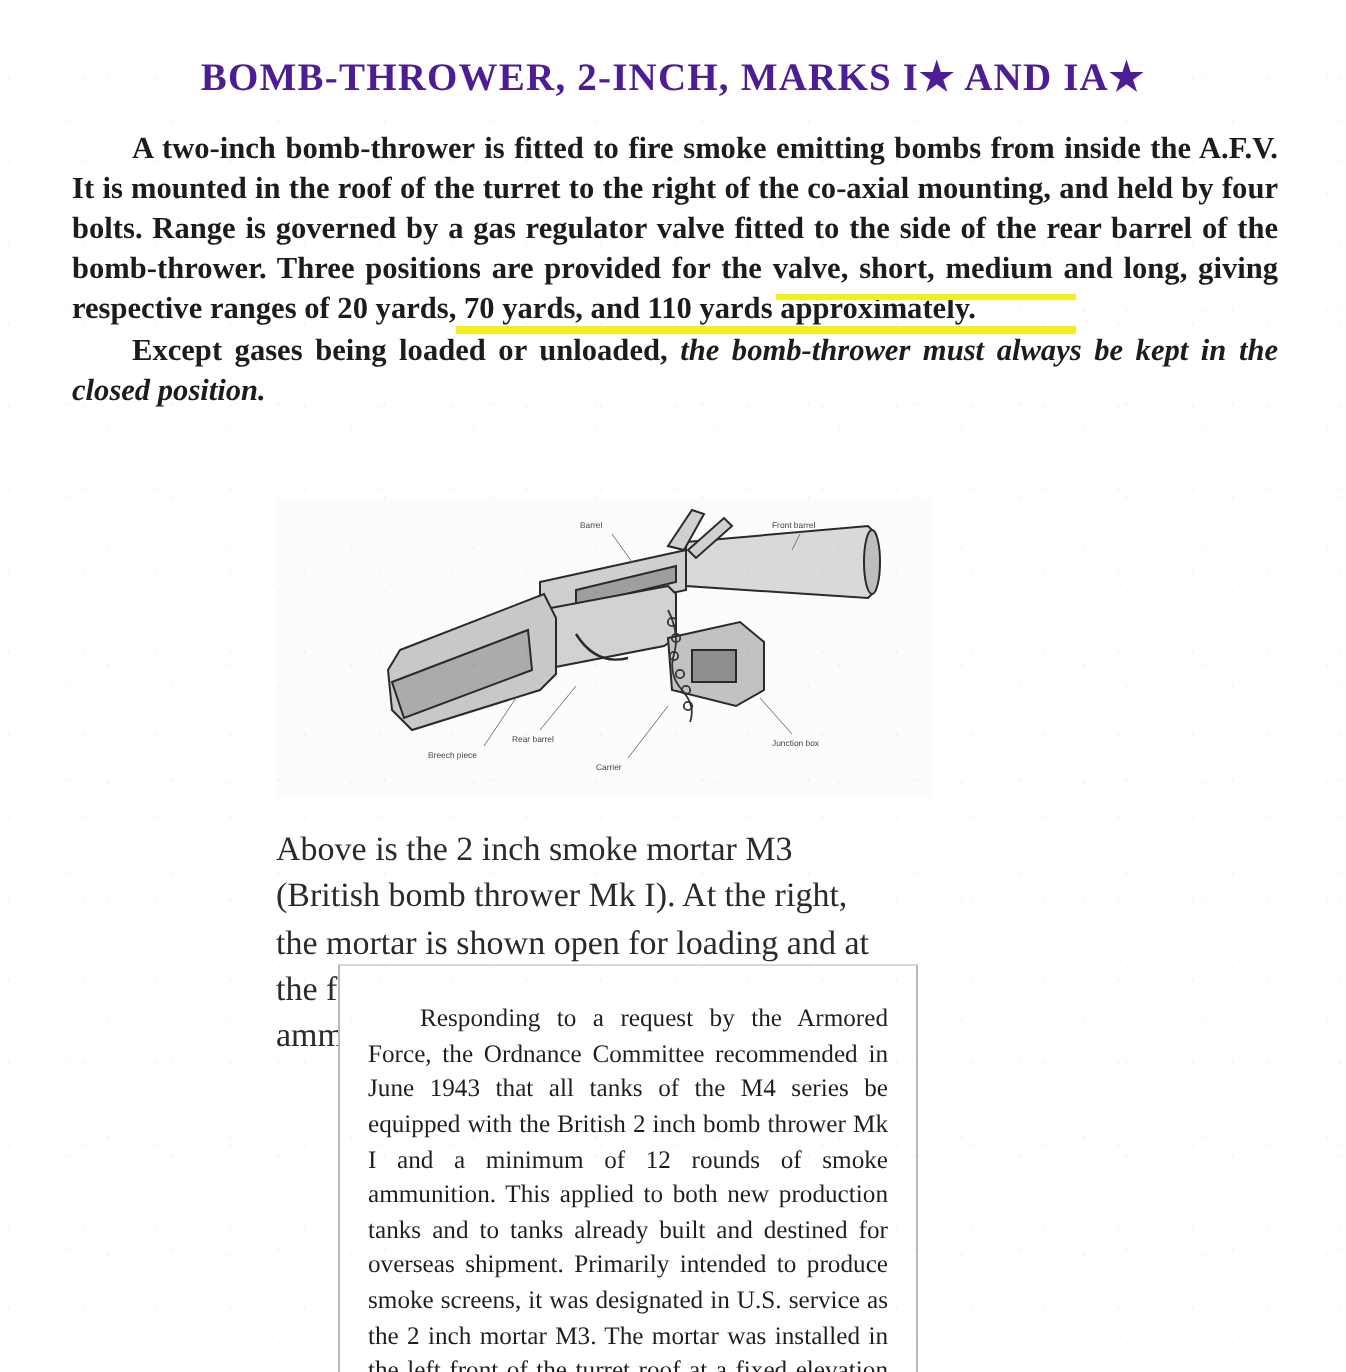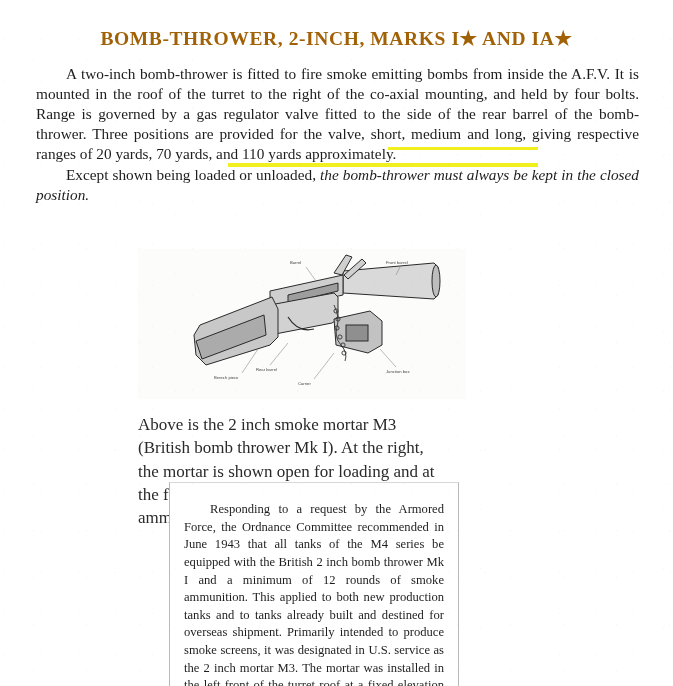--- a/index.html
+++ b/index.html
@@ -24,29 +24,30 @@
     padding: 0;
   }
 
   .doc-title {
     text-align: center;
     font-family: "Liberation Serif", serif;
     font-weight: bold;
     font-size: 19.5px;
     letter-spacing: 0.6px;
     margin: 27px 0 14px 0;
-    color: #a16207;
+    color: #4c1d95;
   }
 
   .body-text {
     margin: 0 34px 0 36px;
     font-size: 15.3px;
     line-height: 1.30;
     text-align: justify;
     color: #1c1c1c;
+    font-weight: bold;
   }
   .body-text p {
     margin: 0 0 2px 0;
   }
   .indent {
     text-indent: 30px;
   }
   .em {
     font-style: italic;
   }
@@ -134,21 +135,21 @@
 </style>
 </head>
 <body>
 
 <div class="page">
 
   <h1 class="doc-title">BOMB-THROWER, 2-INCH, MARKS I★ AND IA★</h1>
 
   <div class="body-text">
     <p class="indent">A two-inch bomb-thrower is fitted to fire smoke emitting bombs from inside the A.F.V.   It is mounted in the roof of the turret to the right of the co-axial mounting, and held by four bolts.   Range is governed by a gas regulator valve fitted to the side of the rear barrel of the bomb-thrower.   Three positions are provided for the valve, short, medium and long, giving respective ranges of 20 yards, 70 yards, and 110 yards approximately.</p>
-    <p class="indent"><span>Except shown being loaded or unloaded, </span><span class="em">the bomb-thrower must always be kept in the closed position.</span></p>
+    <p class="indent"><span>Except gases being loaded or unloaded, </span><span class="em">the bomb-thrower must always be kept in the closed position.</span></p>
   </div>
 
   <div class="hl-bar2"></div>
   <div class="hl-bar"></div>
 
   <div class="figure-block">
     <div class="figure-img">
       <svg class="mortar" viewBox="0 0 328 150" width="328" height="150" xmlns="http://www.w3.org/2000/svg">
         <rect x="0" y="0" width="328" height="150" fill="#fcfcfa"></rect>
 

